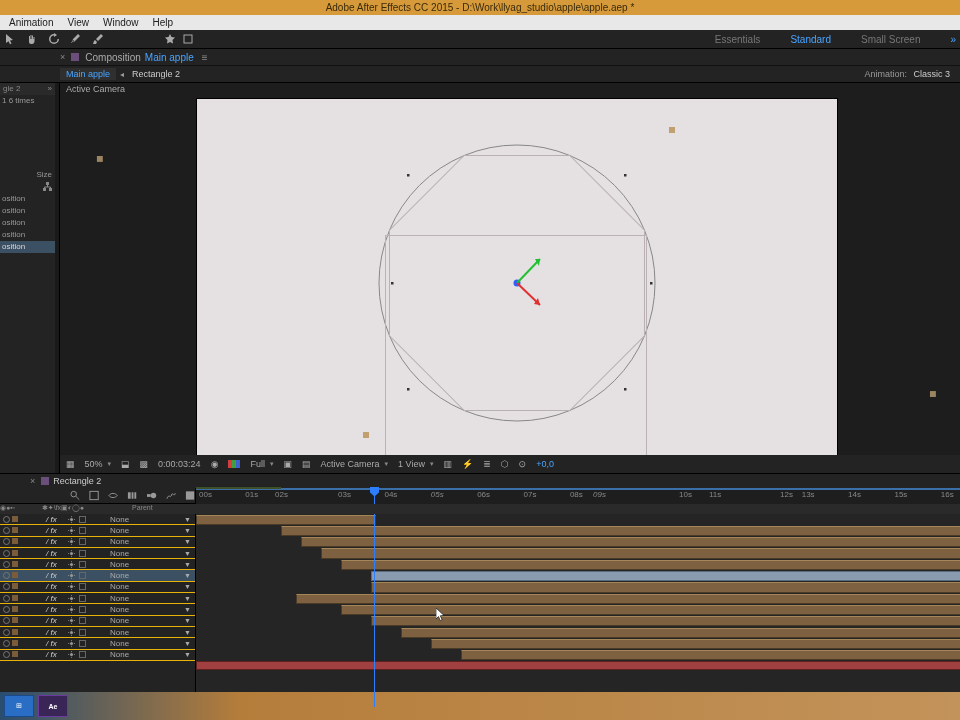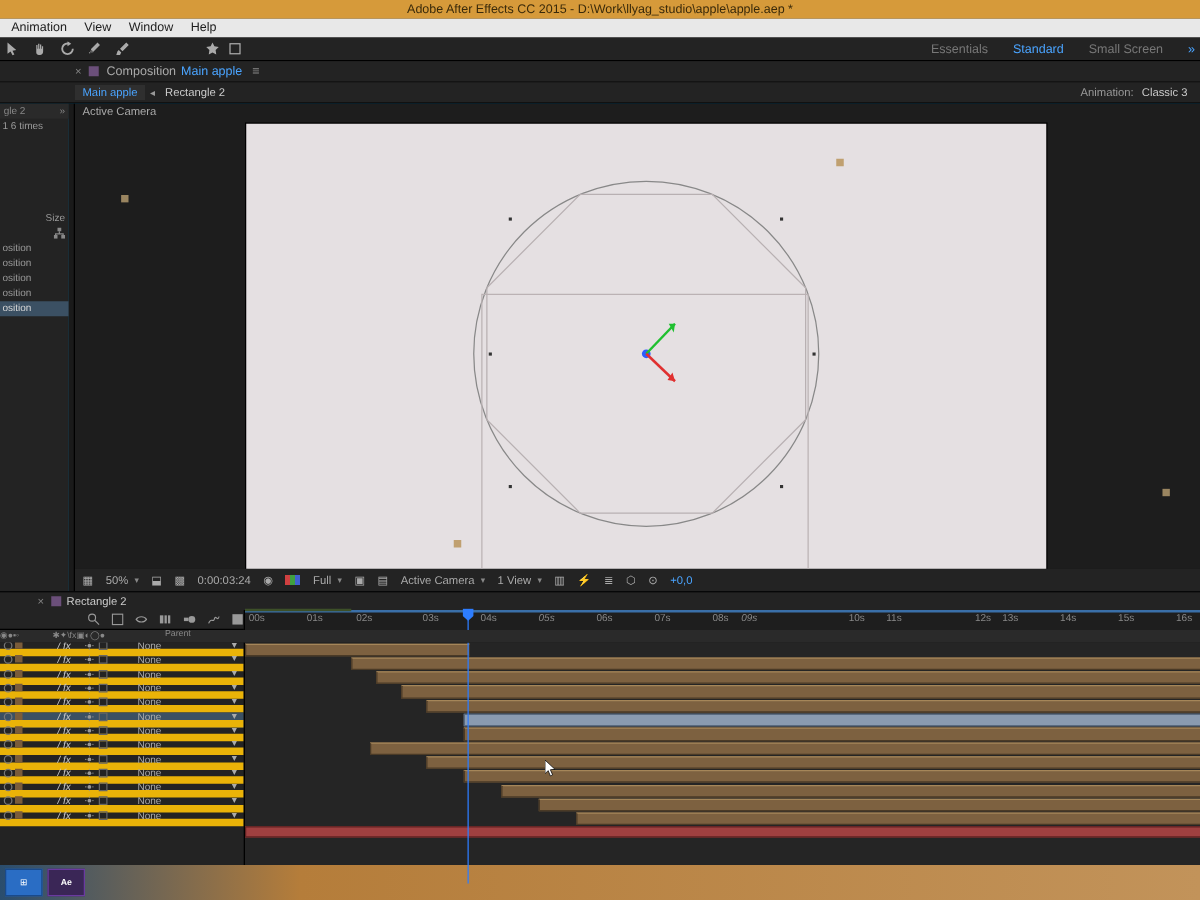--- a/index.html
+++ b/index.html
@@ -4,21 +4,21 @@
 <style>
 *{margin:0;padding:0;box-sizing:border-box;font-family:"Segoe UI",Tahoma,sans-serif;user-select:none}
 html,body{width:960px;height:720px;overflow:hidden;background:#000}
 .app{width:960px;height:720px;background:#1a1a1a;display:flex;flex-direction:column;position:relative}
 .titlebar{height:15px;background:#d69a3a;color:#3a2a0a;font-size:10px;text-align:center;line-height:15px}
 .menubar{height:15px;background:#e8e8e8;display:flex;align-items:center;padding-left:2px;font-size:10px;color:#202020}
 .menubar span{padding:0 7px;cursor:pointer}
 .toolbar{height:19px;background:#232323;border-bottom:1px solid #000;display:flex;align-items:center;padding:0 4px;justify-content:space-between}
 .tool-left{display:flex;gap:10px;align-items:center}
 .toolbar svg{height:12px;width:12px;fill:#aaa;cursor:pointer}
-.tool-right{display:flex;gap:20px;font-size:10px;color:#777}
+.tool-right{display:flex;gap:30px;font-size:10px;color:#777}
 .tool-right .active{color:#4aa4ff}
 .star-grp{margin-left:50px;display:flex;gap:6px}
 .comp-tabs{height:17px;background:#232323;display:flex;align-items:center;font-size:10px;color:#999;padding-left:60px;border-bottom:1px solid #111}
 .comp-tabs .x{color:#888;margin-right:6px;font-size:9px}
 .comp-tabs .comp{color:#aaa}
 .comp-tabs .compname{color:#4aa4ff}
 .breadcrumb{height:17px;background:#232323;display:flex;align-items:center;justify-content:space-between;font-size:9px;color:#999;padding:0 10px 0 60px;border-bottom:1px solid #000}
 .breadcrumb .left{display:flex;gap:4px;align-items:center}
 .breadcrumb .mainapple{color:#4aa4ff;background:#2f2f2f;padding:1px 6px}
 .breadcrumb .rect{color:#ccc;padding:1px 4px}
@@ -51,21 +51,21 @@
 .cti{position:absolute;top:0;bottom:0;width:1px;background:#2d7dff;z-index:5}
 .cti-head{position:absolute;top:-1px;left:-4px;width:9px;height:10px;background:#2d7dff;clip-path:polygon(0 0,100% 0,100% 60%,50% 100%,0 60%)}
 .tl-colhead{height:10px;background:#2a2a2a;display:flex;font-size:7px;color:#888}
 .tl-colhead .c1{width:40px}
 .tl-colhead .c2{width:65px;padding-left:2px}
 .tl-colhead .c3{width:25px}
 .tl-colhead .c4{width:65px;padding-left:2px}
 .tl-body{flex:1;display:flex;overflow:hidden}
 .tl-left{width:195px;background:#232323;display:flex;flex-direction:column}
 .tl-right{flex:1;background:#252525;position:relative;border-left:1px solid #000}
-.layer-row{height:11.3px;display:flex;align-items:center;font-size:8px;color:#aaa;border-bottom:6px solid #eab308}
+.layer-row{height:11.3px;display:flex;align-items:center;font-size:8px;color:#aaa;border-bottom:1px solid #eab308}
 .layer-row.sel{background:#3b5063}
 .lr-switches{width:40px;display:flex;gap:2px;padding-left:3px}
 .lr-switches .eye{width:7px;height:7px;border:1px solid #777;border-radius:50%}
 .lr-switches .box{width:6px;height:6px;background:#7a5c3a}
 .lr-fx{width:28px;font-style:italic;color:#ccc;padding-left:6px}
 .lr-mid{width:40px;display:flex;gap:4px;align-items:center}
 .lr-mid .sun{width:7px;height:7px;fill:#999}
 .lr-mid .sw{width:7px;height:7px;border:1px solid #666}
 .lr-parent{width:50px;padding-left:2px}
 .lr-dd{font-size:7px;margin-left:auto;padding-right:4px}
@@ -278,21 +278,21 @@
           </svg>
       </div>
       <div class="tl-ruler" id="tlruler">
         <div class="ruler-line"></div>
         <div class="workarea" id="workarea" style="width: 85px;"></div>
         <div class="cti" id="cti" style="left: 178px;">
             <div class="cti-head"></div>
           </div>
       <span class="tick" style="left: 3px;">00s</span>
           <span class="tick" style="left: 49.3636px;">01s</span>
-          <span class="tick" style="left: 89px;">02s</span>
+          <span class="tick" style="left: 79px;">02s</span>
           <span class="tick" style="left: 142.091px;">03s</span>
           <span class="tick" style="left: 188.455px;">04s</span>
           <span class="tick" style="left: 234.818px; font-style: italic;">05s</span>
           <span class="tick" style="left: 281.182px;">06s</span>
           <span class="tick" style="left: 327.545px;">07s</span>
           <span class="tick" style="left: 373.909px;">08s</span>
           <span class="tick" style="left: 397px; font-style: italic;">09s</span>
           <span class="tick" style="left: 483px; text-align: right;">10s</span>
           <span class="tick" style="left: 513px;">11s</span>
           <span class="tick" style="left: 584px;">12s</span>

